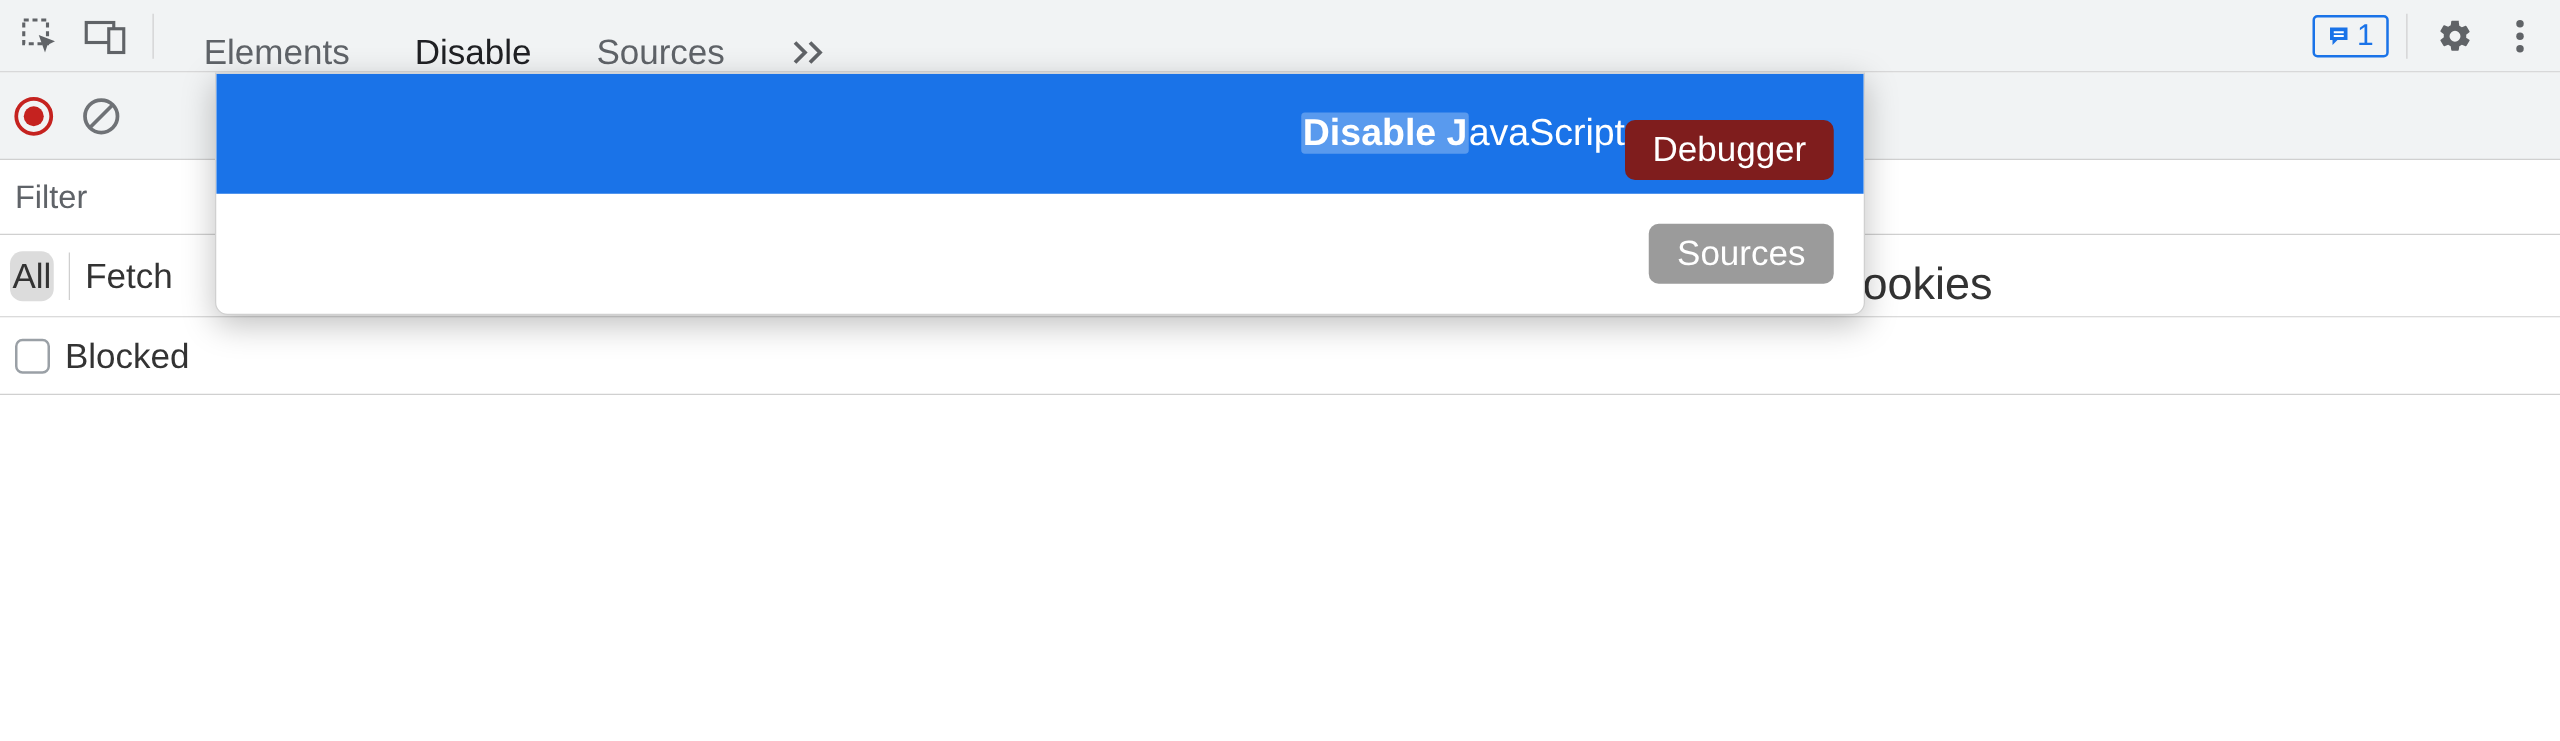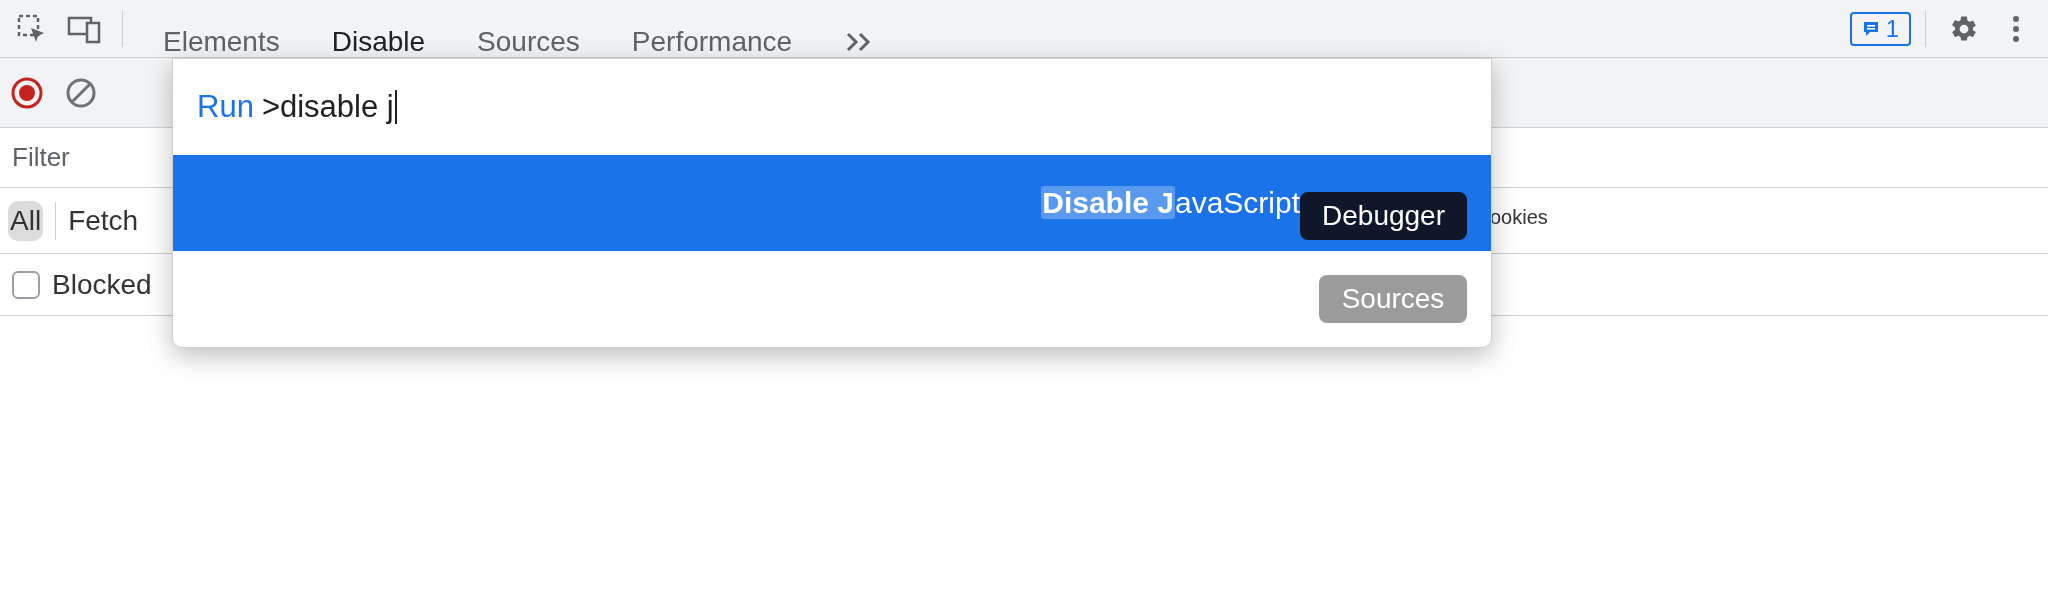--- a/index.html
+++ b/index.html
@@ -94,21 +94,21 @@
     gap: 12px;
     font-size: 28px;
     color: #333;
   }
   .pill {
     background: #dcdcdc;
     border-radius: 10px;
     padding: 4px 2px;
   }
   .typebar .vsep { width:1px; height:38px; background:#cfcfcf; }
-  .tail-text { color:#333; font-size:20px; position:absolute; left:1490px; top:206px; }
+  .tail-text { color:#333; font-size:36px; position:absolute; left:1490px; top:206px; }
 
   
   .blockedbar {
     height: 62px;
     display: flex;
     align-items: center;
     padding: 0 12px;
     background: #fff;
     border-bottom: 1px solid #d0d0d0;
     gap: 12px;
@@ -165,21 +165,21 @@
   }
   .palette-result:not(.selected) .match b { color:#202124; }
   .panel-badge {
     border-radius: 8px;
     padding: 8px 22px;
     font-size: 28px;
     color:#fff;
     min-width: 148px;
     text-align:center;
   }
-  .panel-badge.orange { background:#0f172a;margin-top:26px; }
+  .panel-badge.orange { background:#7f1d1d;margin-top:26px; }
   .panel-badge.gray   { background:#9b9b9b; }
 
   svg { display:block; }
 </style>
 </head>
 <body>
 
 <div class="tabbar">
   <div class="icon-btn">
     <svg width="32" height="32" viewBox="0 0 32 32">
@@ -191,21 +191,20 @@
     <svg width="34" height="30" viewBox="0 0 34 30">
       <rect x="2" y="4" width="22" height="16" fill="none" stroke="#606367" stroke-width="2.5"></rect>
       <rect x="20" y="9" width="12" height="19" fill="#f1f3f4" stroke="#606367" stroke-width="2.5"></rect>
     </svg>
   </div>
   <div class="sep"></div>
   <div class="tabs">
     <div class="tab">Elements</div>
     <div class="tab active">Disable</div>
     <div class="tab">Sources</div>
-    <div class="tab">Performance</div>
     <div class="tab">
       <svg width="32" height="20" viewBox="0 0 32 20">
           <path d="M4 4 L12 12 L4 20 M16 4 L24 12 L16 20" stroke="#606367" stroke-width="3" fill="none" transform="translate(0,-2)"></path>
         </svg>
     </div>
   </div>
   <div class="spacer"></div>
   <div class="issue-badge">
     <svg width="18" height="18" viewBox="0 0 18 18">
       <path d="M2 2h14v10H8l-4 4v-4H2z" fill="#1a73e8"></path>
@@ -254,26 +253,20 @@
   <span>Fetch</span>
 </div>
 <span class="tail-text">ookies</span>
 
 <div class="blockedbar">
   <span class="chk"></span>
   <span>Blocked</span>
 </div>
 
 <div class="palette">
-  <div class="palette-input-row">
-    <span class="run-label">Run</span>
-    <span class="cmd-prefix">&gt;</span>
-    <span class="cmd-text">disable j</span>
-    <span class="cursor"></span>
-  </div>
 
   <div class="palette-result selected">
     <span class="match">
       <span class="hl"><b>Disable J</b></span><span>avaScript</span>
     </span>
     <span class="panel-badge orange">Debugger</span>
   </div>
 
   <div class="palette-result">
     <span class="panel-badge gray">Sources</span>

